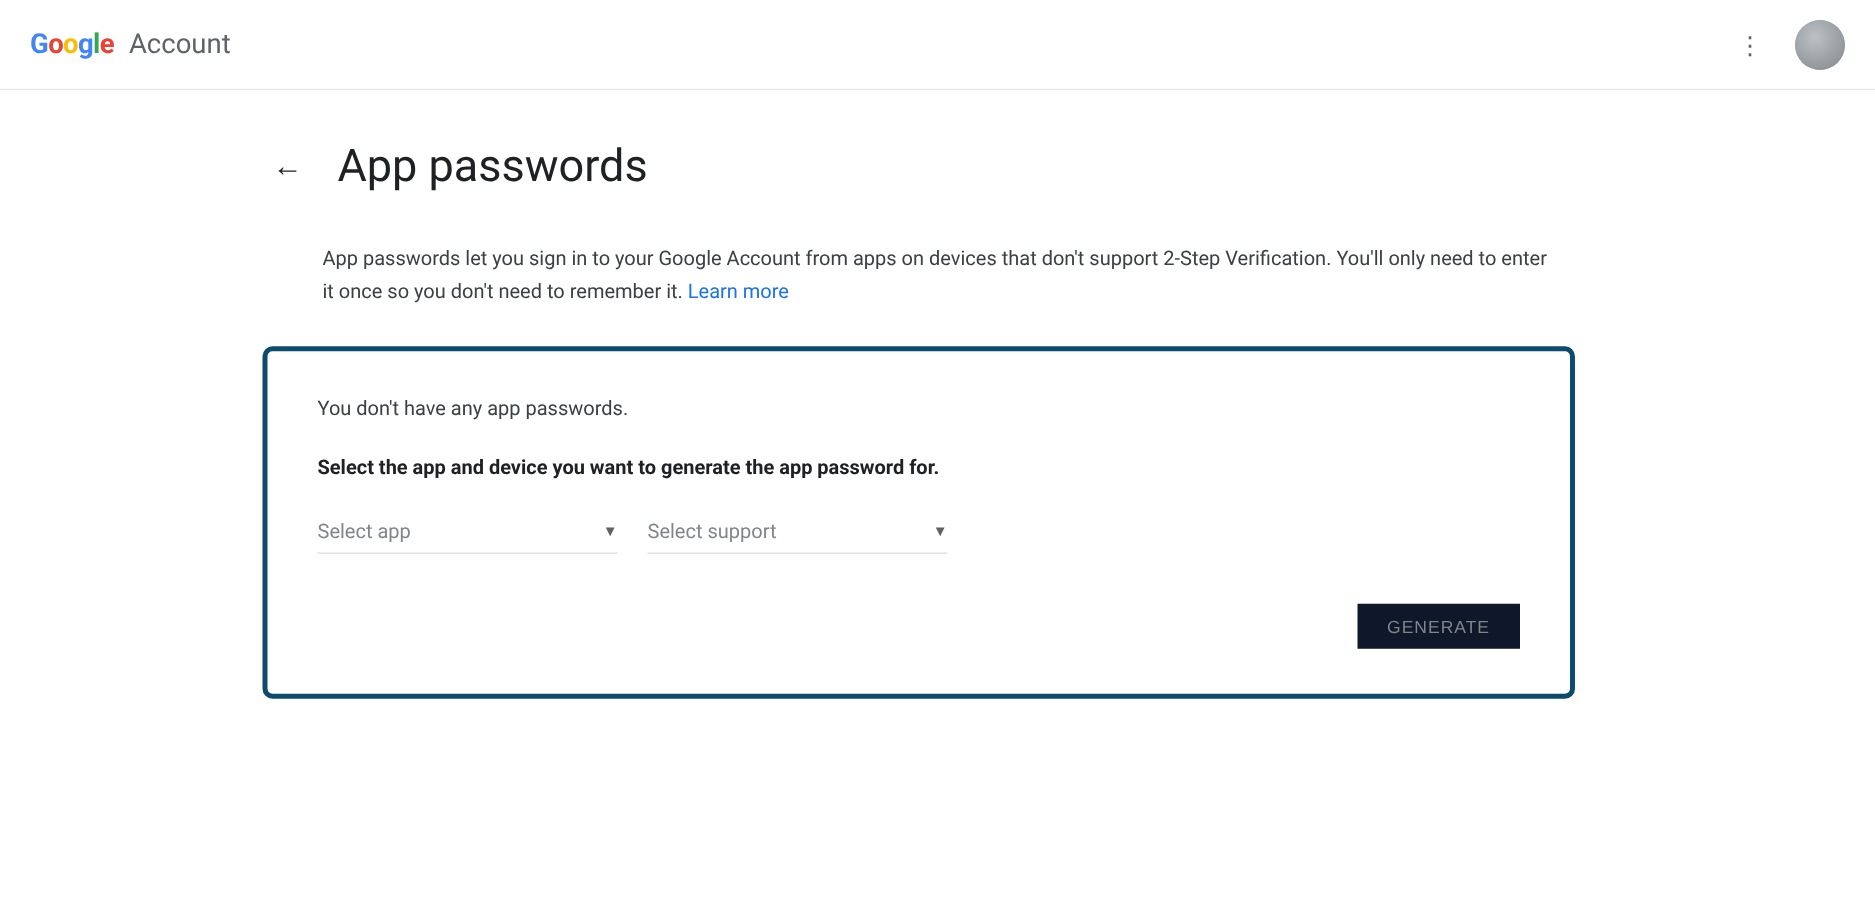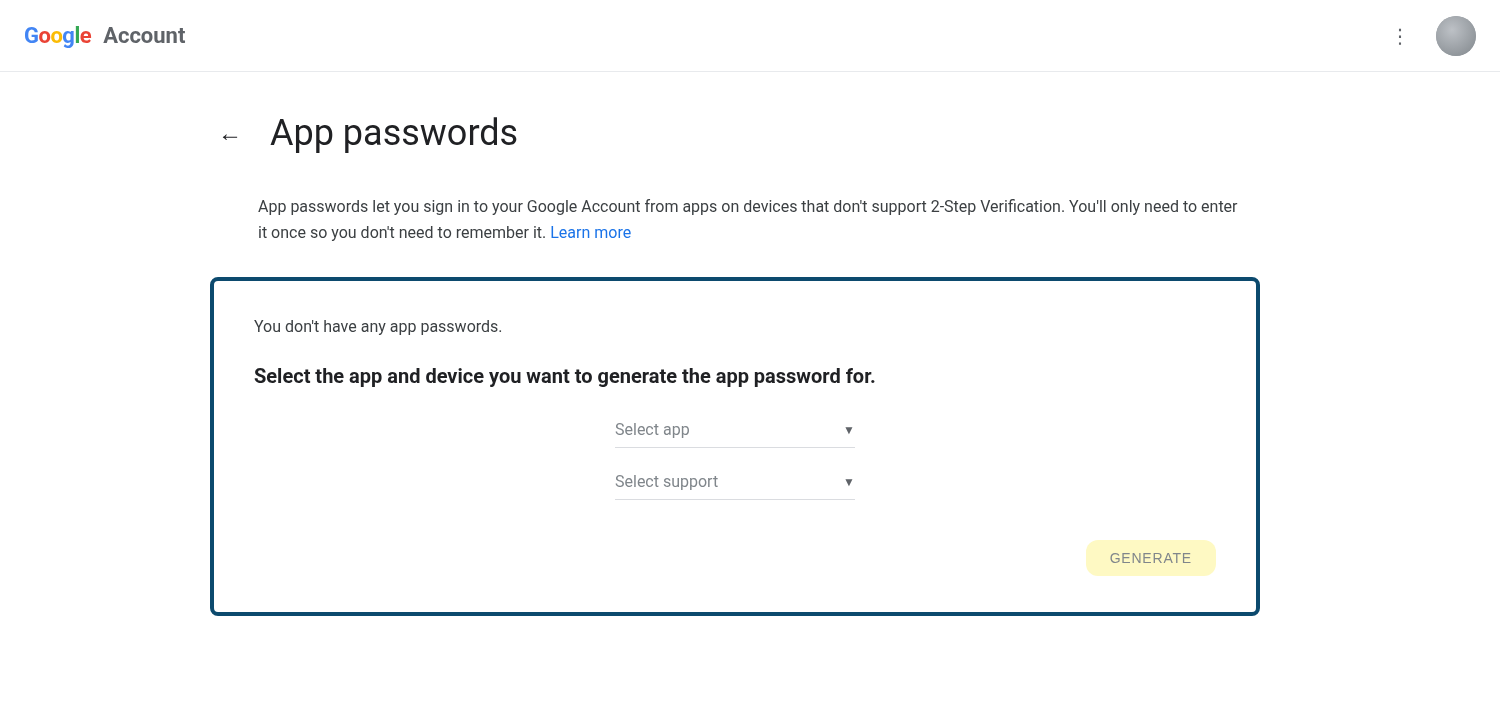--- a/index.html
+++ b/index.html
@@ -38,21 +38,21 @@
     .google-logo .g { color: #4285F4; font-weight: 700; }
     .google-logo .o1 { color: #EA4335; font-weight: 700; }
     .google-logo .o2 { color: #FBBC05; font-weight: 700; }
     .google-logo .g2 { color: #4285F4; font-weight: 700; }
     .google-logo .l { color: #34A853; font-weight: 700; }
     .google-logo .e { color: #EA4335; font-weight: 700; }
 
     .header-title {
       font-size: 22px;
       color: #5f6368;
-      font-weight: 700;
+      font-weight: 400;
       margin-left: 4px;
     }
 
     .header-right {
       display: flex;
       align-items: center;
       gap: 16px;
     }
 
     .more-icon {
@@ -147,33 +147,31 @@
       max-width: 1050px;
     }
 
     .no-passwords {
       font-size: 16px;
       color: #3c4043;
       margin-bottom: 28px;
     }
 
     .select-instruction {
-      font-size: 20px;
+      font-size: 16px;
       font-weight: 700;
       color: #202124;
       margin-bottom: 32px;
     }
 
     
     .dropdowns-row {
       display: flex;
-      align-items: center;
       gap: 24px;
       margin-bottom: 40px;
-      flex-direction: column;
     }
 
     .dropdown-wrapper {
       position: relative;
       display: flex;
       align-items: center;
       border-bottom: 1px solid #dadce0;
       padding-bottom: 8px;
       min-width: 240px;
       cursor: pointer;
@@ -193,28 +191,28 @@
       user-select: none;
     }
 
     
     .generate-row {
       display: flex;
       justify-content: flex-end;
     }
 
     .generate-btn {
-      background: #fef9c3;
+      background: #0f172a;
       color: #80868b;
       border: none;
       padding: 10px 24px;
       font-size: 14px;
       font-weight: 500;
       letter-spacing: 0.8px;
-      border-radius: 12px;
+      border-radius: 0;
       cursor: not-allowed;
       text-transform: uppercase;
     }
   </style>
 </head>
 <body>
 
 <header class="header">
   <div class="header-left">
     <div class="google-logo">

